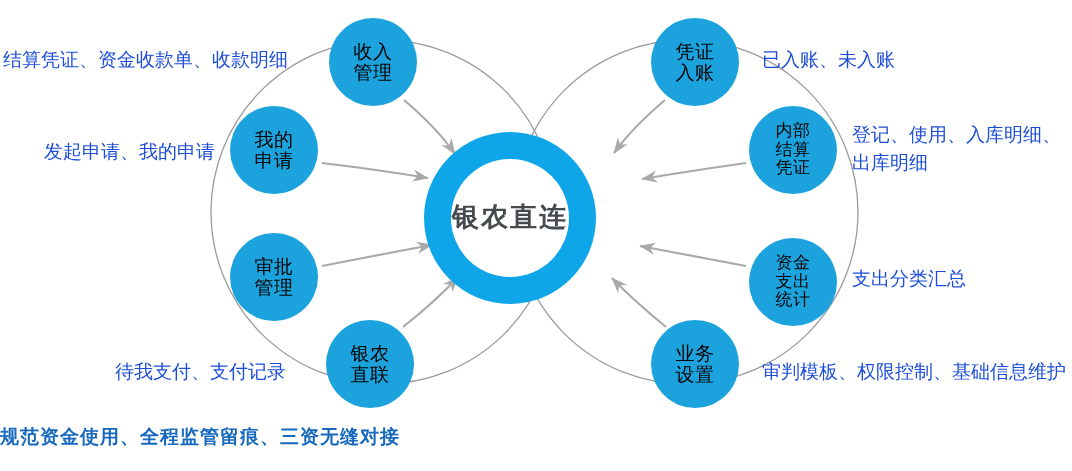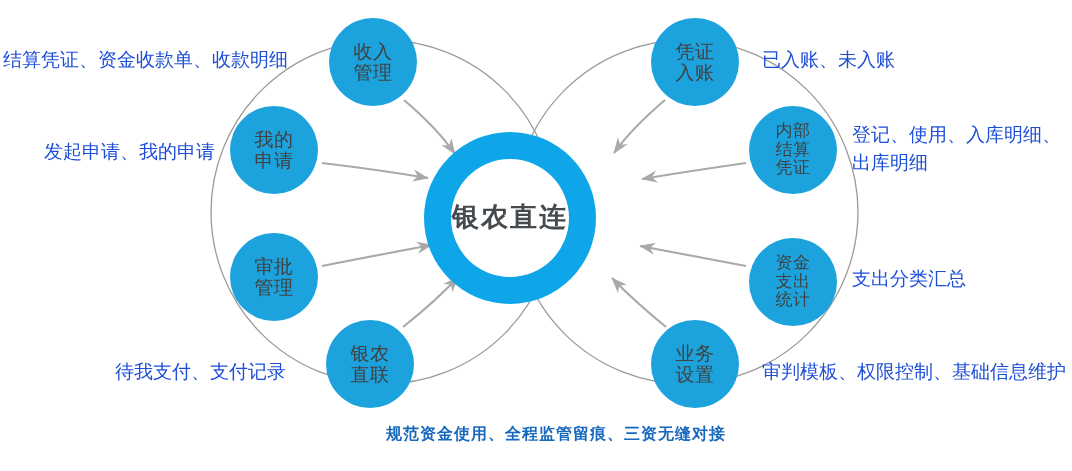--- a/index.html
+++ b/index.html
@@ -21,21 +21,21 @@
     position: absolute;
     left: 0;
     top: 0;
     width: 1072px;
     height: 471px;
   }
   .node {
     position: absolute;
     border-radius: 50%;
     background: #1ca3dd;
-    color: #404040;
+    color: #000000;
     display: flex;
     flex-direction: column;
     align-items: center;
     justify-content: center;
     text-align: center;
     font-size: 19px;
     line-height: 1.12;
     font-weight: 400;
     letter-spacing: 0.5px;
     z-index: 4;
@@ -82,27 +82,26 @@
     z-index: 5;
   }
   .side-label.right { text-align: left; }
   .side-label.left { text-align: left; }
 
   .caption {
     position: absolute;
     left: 0;
     right: 0;
     top: 424px;
-    text-align: center;
+    text-align: left;
     color: #1769bd;
-    font-size: 16px;
+    font-size: 19px;
     font-weight: bold;
     letter-spacing: 1px;
     z-index: 6;
-    padding-left: 40px;
   }
 </style>
 </head>
 <body>
 
 <div id="stage">
 
   <svg id="diagram-svg" viewBox="0 0 1072 471">
     <defs>
       <marker id="arrowhead" markerWidth="9" markerHeight="9" refX="7.2" refY="3.4" orient="auto" markerUnits="strokeWidth">

